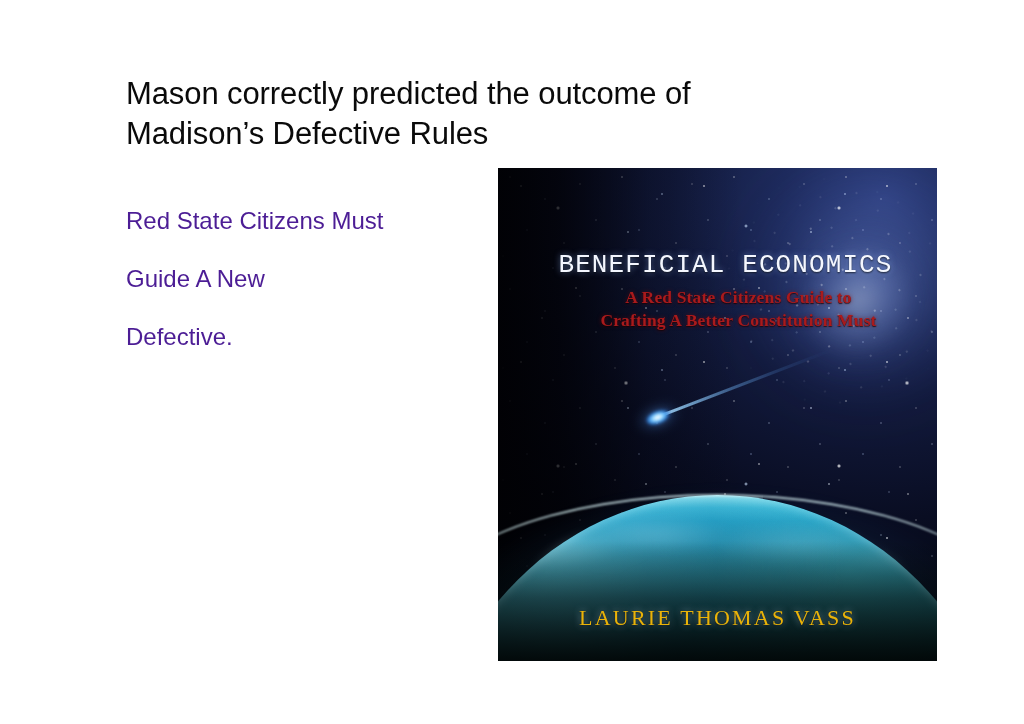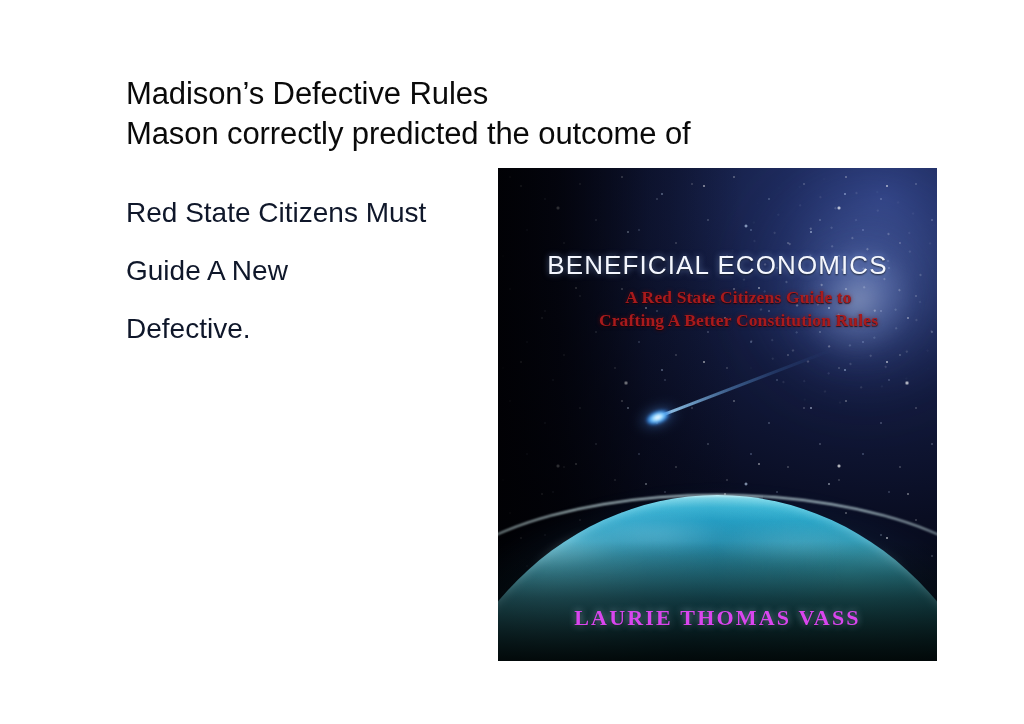--- a/index.html
+++ b/index.html
@@ -26,25 +26,25 @@
     line-height: 40px;
     color: #0a0a0a;
     font-weight: 400;
     letter-spacing: -0.1px;
   }
   #slide-heading .hl { display: block; white-space: nowrap; }
 
   #slide-body {
     position: absolute;
     left: 126px;
-    top: 184px;
+    top: 192px;
     width: 400px;
-    font-size: 28px;
+    font-size: 24px;
     line-height: 58px;
-    color: #0f172a;
+    color: #4c1d95;
     font-weight: 400;
   }
   #slide-body .bl { display: block; white-space: nowrap; }
 
   
   #book-cover {
     position: absolute;
     left: 498px;
     top: 168px;
     width: 439px;
@@ -279,53 +279,53 @@
   
   .cover-text {
     position: absolute;
     left: 0;
     width: 100%;
     text-align: center;
     z-index: 5;
   }
   #cover-title {
     top: 82px;
-    font-family: Liberation Sans, sans-serif;
+    font-family: Liberation Mono, monospace;
     font-size: 26px;
     letter-spacing: 1.1px;
     color: #f4f7ff;
     text-shadow: 0 0 6px rgba(150,185,255,0.55), 0 1px 2px rgba(0,0,0,0.85);
+    margin-left: 8px;
   }
   #cover-subtitle {
     top: 118px;
     font-family: "Liberation Serif", serif;
     font-weight: bold;
     font-size: 17.5px;
     line-height: 22.5px;
     color: #a91a1c;
     letter-spacing: 0.15px;
     text-shadow: 0 0 4px rgba(120,10,10,0.65), 0 1px 1px rgba(0,0,0,0.7);
   }
   #cover-subtitle .sl { display: block; white-space: nowrap; margin-left: 42px; }
   #cover-author {
     top: 437px;
     font-family: "Liberation Serif", serif;
     font-size: 22px;
     letter-spacing: 2.2px;
-    color: #d946ef;
+    color: #eab308;
     text-shadow: 0 0 7px rgba(180,225,245,0.60), 0 1px 3px rgba(0,0,0,0.9);
-    font-weight: bold;
   }
 </style>
 </head>
 <body>
 
 <div id="slide-heading">
+  <span class="hl">Mason correctly predicted the outcome of</span>
   <span class="hl">Madison’s Defective Rules</span>
-  <span class="hl">Mason correctly predicted the outcome of</span>
 </div>
 
 <div id="slide-body">
   <span class="bl">Red State Citizens Must</span>
   <span class="bl">Guide A New</span>
   <span class="bl">Defective.</span>
 </div>
 
 <div id="book-cover">
 
@@ -349,17 +349,17 @@
     <div class="earth-body"></div>
     <div class="earth-mottle"></div>
     <div class="earth-rim"></div>
     <div class="earth-vignette"></div>
   </div>
 
   <div class="cover-text" id="cover-title">BENEFICIAL ECONOMICS</div>
 
   <div class="cover-text" id="cover-subtitle">
     <span class="sl">A Red State Citizens Guide to</span>
-    <span class="sl">Crafting A Better Constitution Rules</span>
+    <span class="sl">Crafting A Better Constitution Must</span>
   </div>
 
   <div class="cover-text" id="cover-author">LAURIE THOMAS VASS</div>
 </div>
 
 </body></html>

